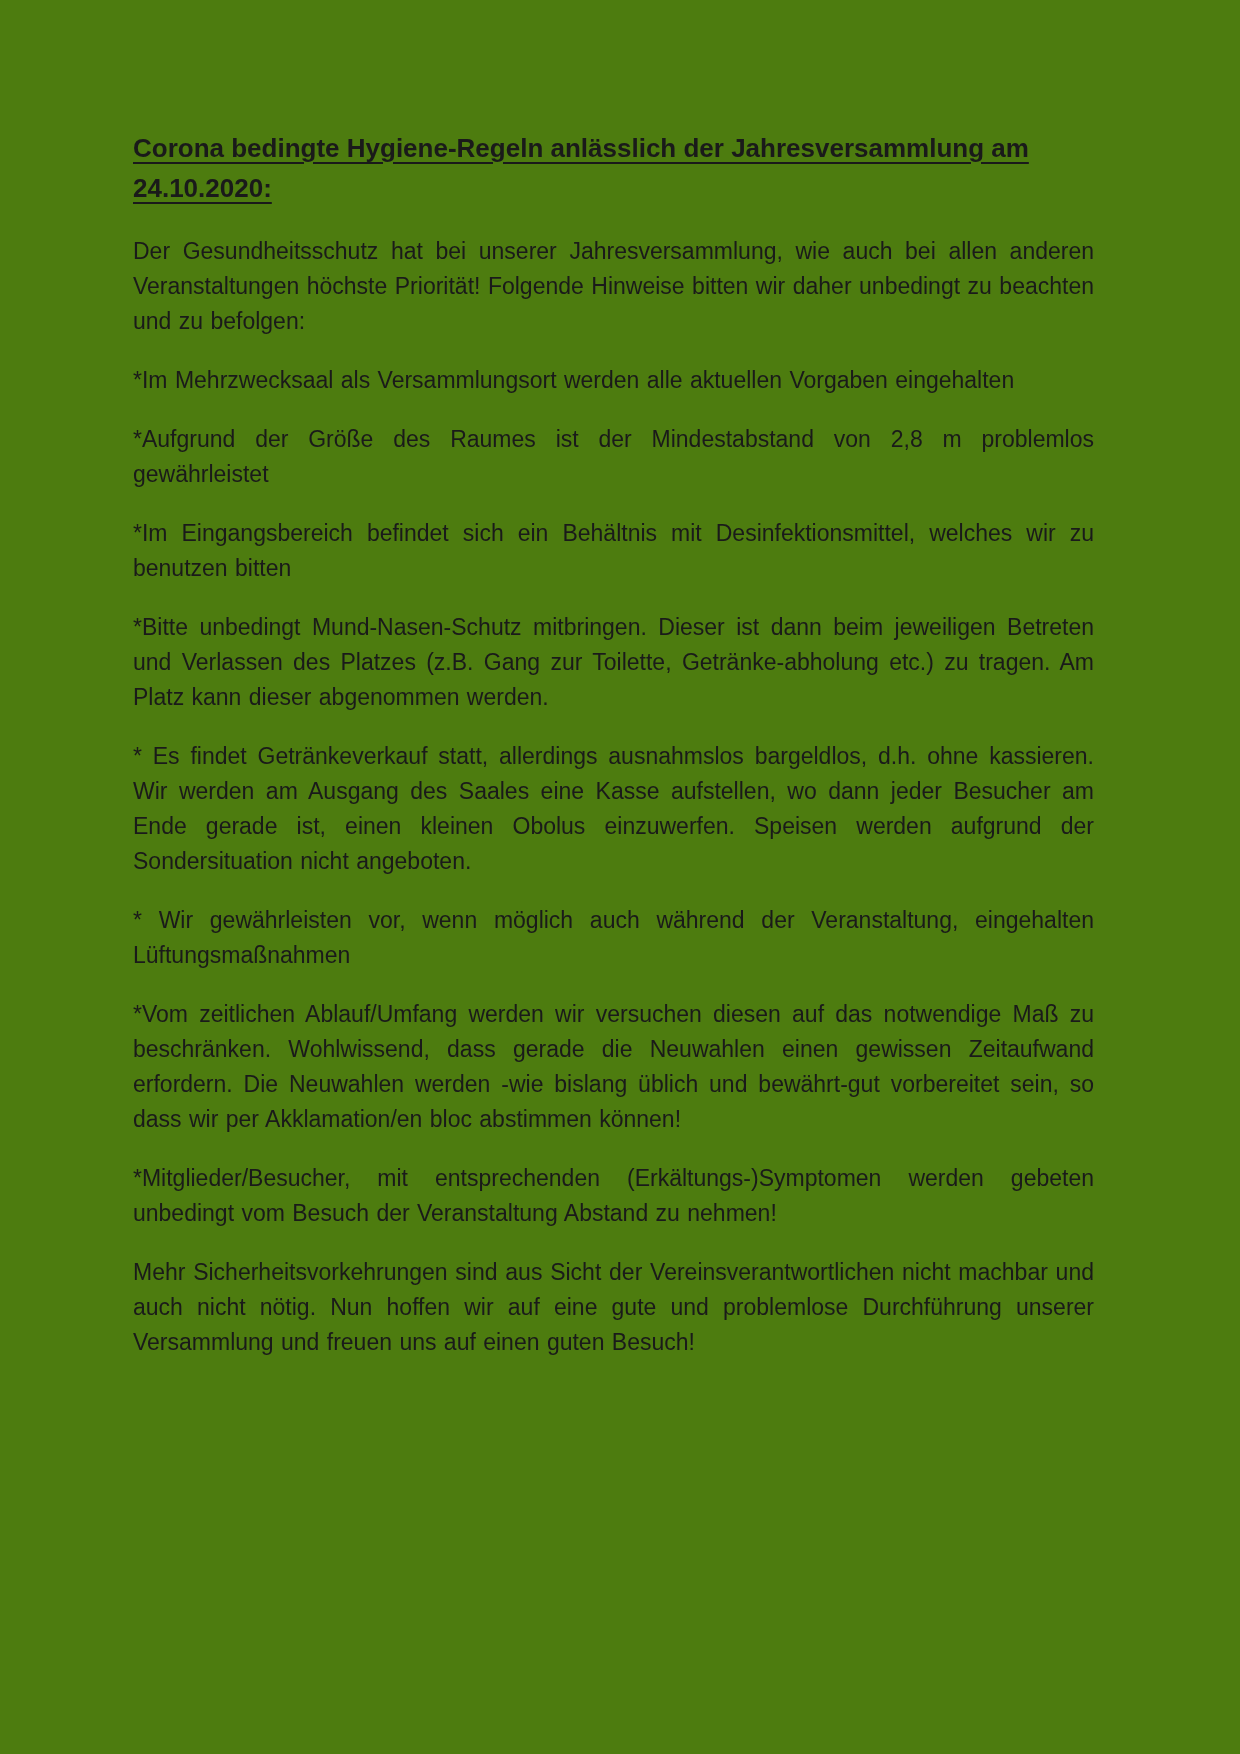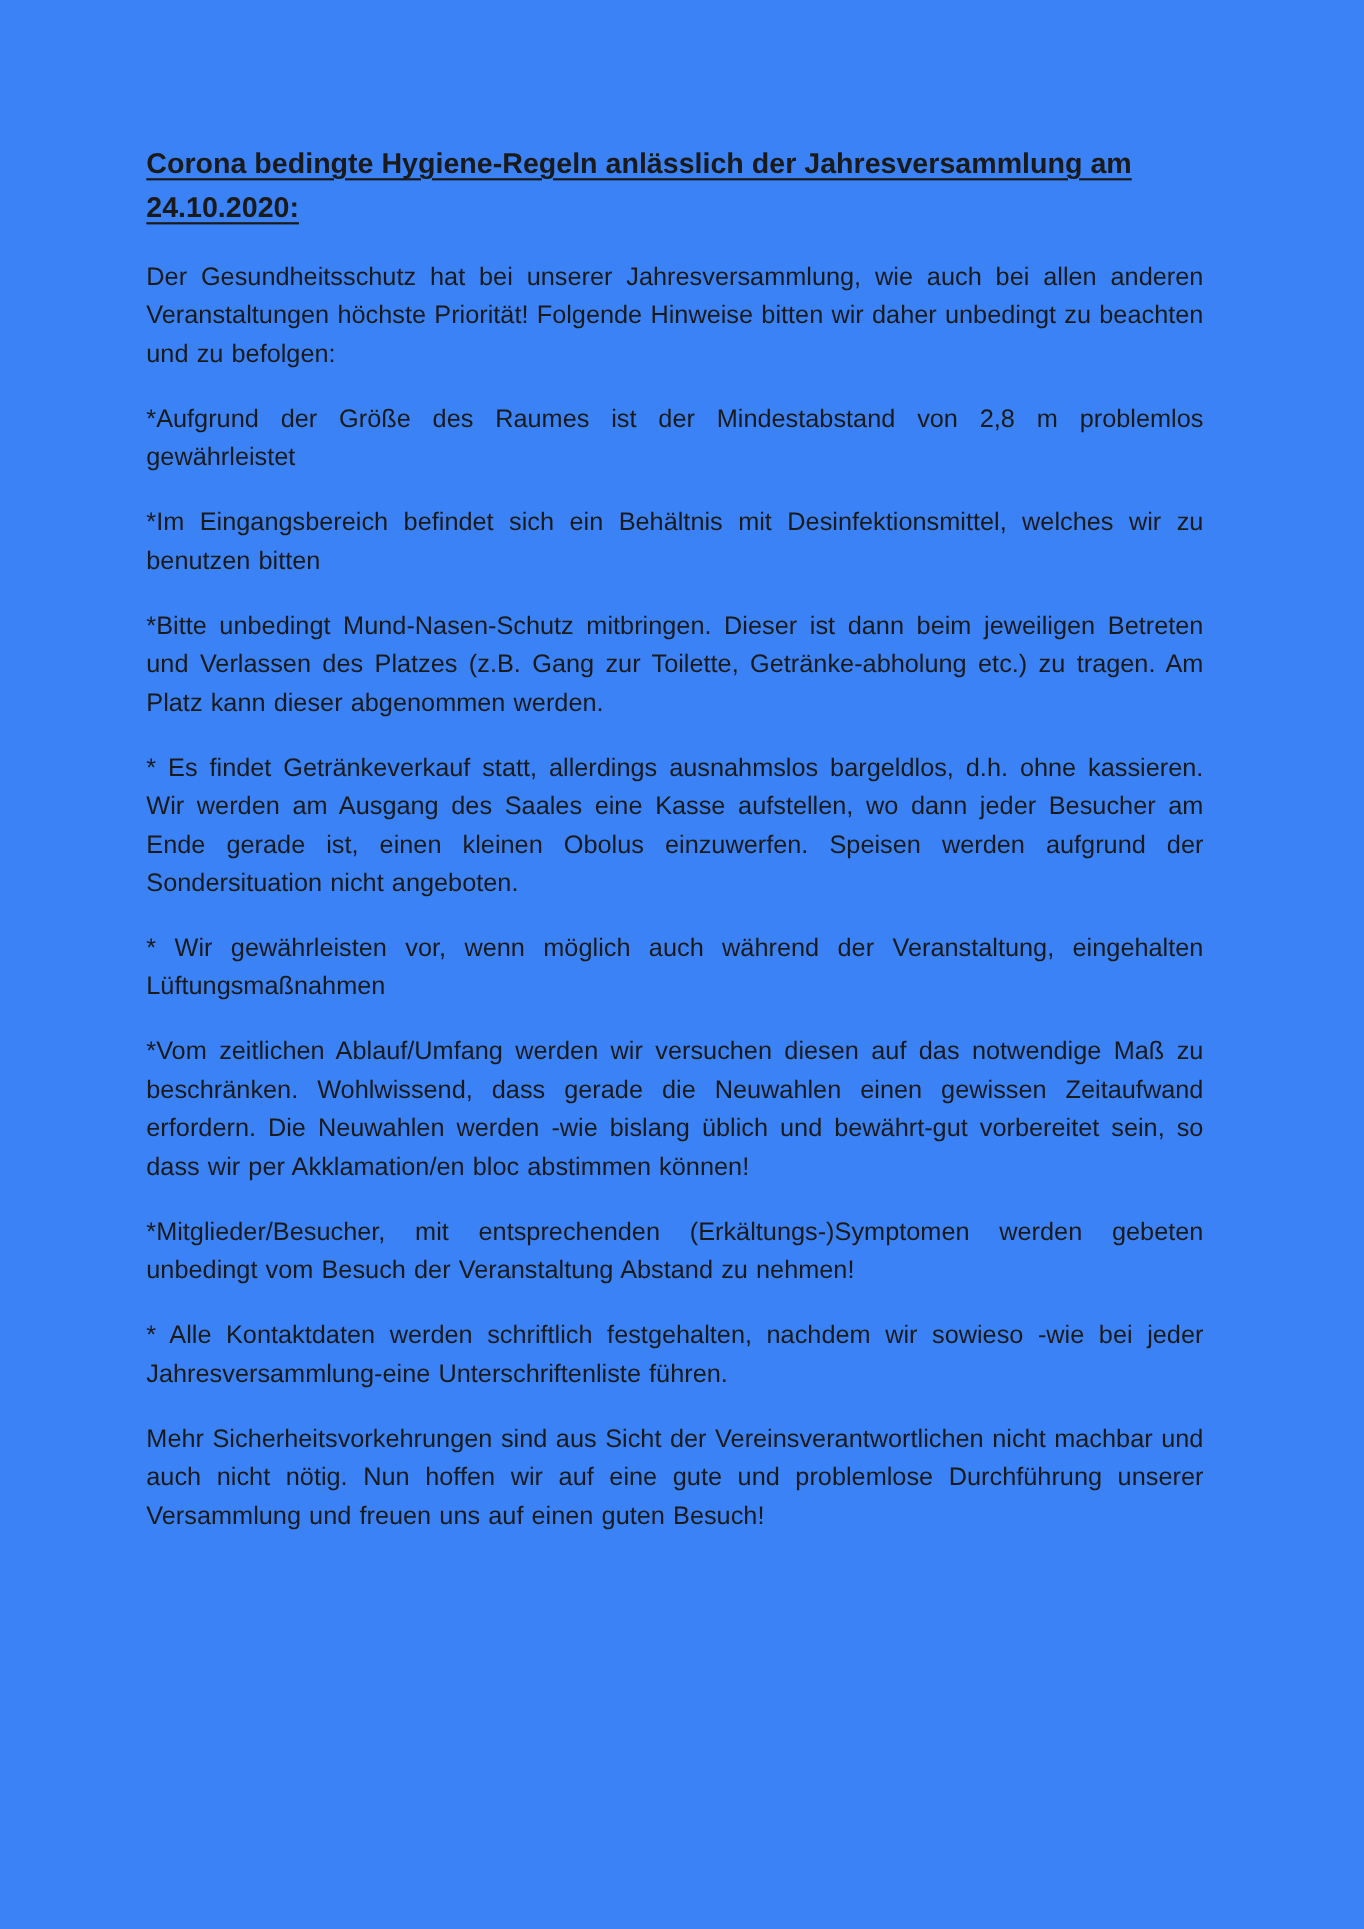--- a/index.html
+++ b/index.html
@@ -6,21 +6,21 @@
   html, body {
     margin: 0;
     padding: 0;
     background: #ffffff;
   }
   .page {
     position: relative;
     width: 1240px;
     height: 1754px;
     box-sizing: border-box;
-    background: #3b82f6;
+    background: #4d7c0f;
     padding: 128px 146px 60px 133px;
     font-family: "Liberation Sans", "DejaVu Sans", sans-serif;
     color: #1a1a1a;
     overflow: hidden;
   }
   .doc-title {
     font-size: 26px;
     font-weight: bold;
     line-height: 40px;
     text-decoration: underline;
@@ -41,23 +41,23 @@
   }
 </style>
 </head>
 <body>
 
 <div class="page">
   <h1 class="doc-title">Corona bedingte Hygiene-Regeln anlässlich der Jahresversammlung am 24.10.2020:</h1>
 
   <div class="doc-body">
     <p class="body-paragraph">Der Gesundheitsschutz hat bei unserer Jahresversammlung, wie auch bei allen anderen Veranstaltungen höchste Priorität! Folgende Hinweise bitten wir daher unbedingt zu beachten und zu befolgen:</p>
+    <p class="body-paragraph">*Im Mehrzwecksaal als Versammlungsort werden alle aktuellen Vorgaben eingehalten</p>
     <p class="body-paragraph">*Aufgrund der Größe des Raumes ist der Mindestabstand von 2,8 m problemlos gewährleistet</p>
     <p class="body-paragraph">*Im Eingangsbereich befindet sich ein Behältnis mit Desinfektionsmittel, welches wir zu benutzen bitten</p>
     <p class="body-paragraph">*Bitte unbedingt Mund-Nasen-Schutz mitbringen. Dieser ist dann beim jeweiligen Betreten und Verlassen des Platzes (z.B. Gang zur Toilette, Getränke-abholung etc.) zu tragen. Am Platz kann dieser abgenommen werden.</p>
     <p class="body-paragraph">* Es findet Getränkeverkauf statt, allerdings ausnahmslos bargeldlos, d.h. ohne kassieren. Wir werden am Ausgang des Saales eine Kasse aufstellen, wo dann jeder Besucher am Ende gerade ist, einen kleinen Obolus einzuwerfen. Speisen werden aufgrund der Sondersituation nicht angeboten.</p>
     <p class="body-paragraph">* Wir gewährleisten vor, wenn möglich auch während der Veranstaltung, eingehalten Lüftungsmaßnahmen</p>
     <p class="body-paragraph">*Vom zeitlichen Ablauf/Umfang werden wir versuchen diesen auf das notwendige Maß zu beschränken. Wohlwissend, dass gerade die Neuwahlen einen gewissen Zeitaufwand erfordern. Die Neuwahlen werden -wie bislang üblich und bewährt-gut vorbereitet sein, so dass wir per Akklamation/en bloc abstimmen können!</p>
     <p class="body-paragraph">*Mitglieder/Besucher, mit entsprechenden (Erkältungs-)Symptomen werden gebeten unbedingt vom Besuch der Veranstaltung Abstand zu nehmen!</p>
-    <p class="body-paragraph">* Alle Kontaktdaten werden schriftlich festgehalten, nachdem wir sowieso -wie bei jeder Jahresversammlung-eine Unterschriftenliste führen.</p>
     <p class="body-paragraph">Mehr Sicherheitsvorkehrungen sind aus Sicht der Vereinsverantwortlichen nicht machbar und auch nicht nötig. Nun hoffen wir auf eine gute und problemlose Durchführung unserer Versammlung und freuen uns auf einen guten Besuch!</p>
   </div>
 </div>
 
 </body></html>

